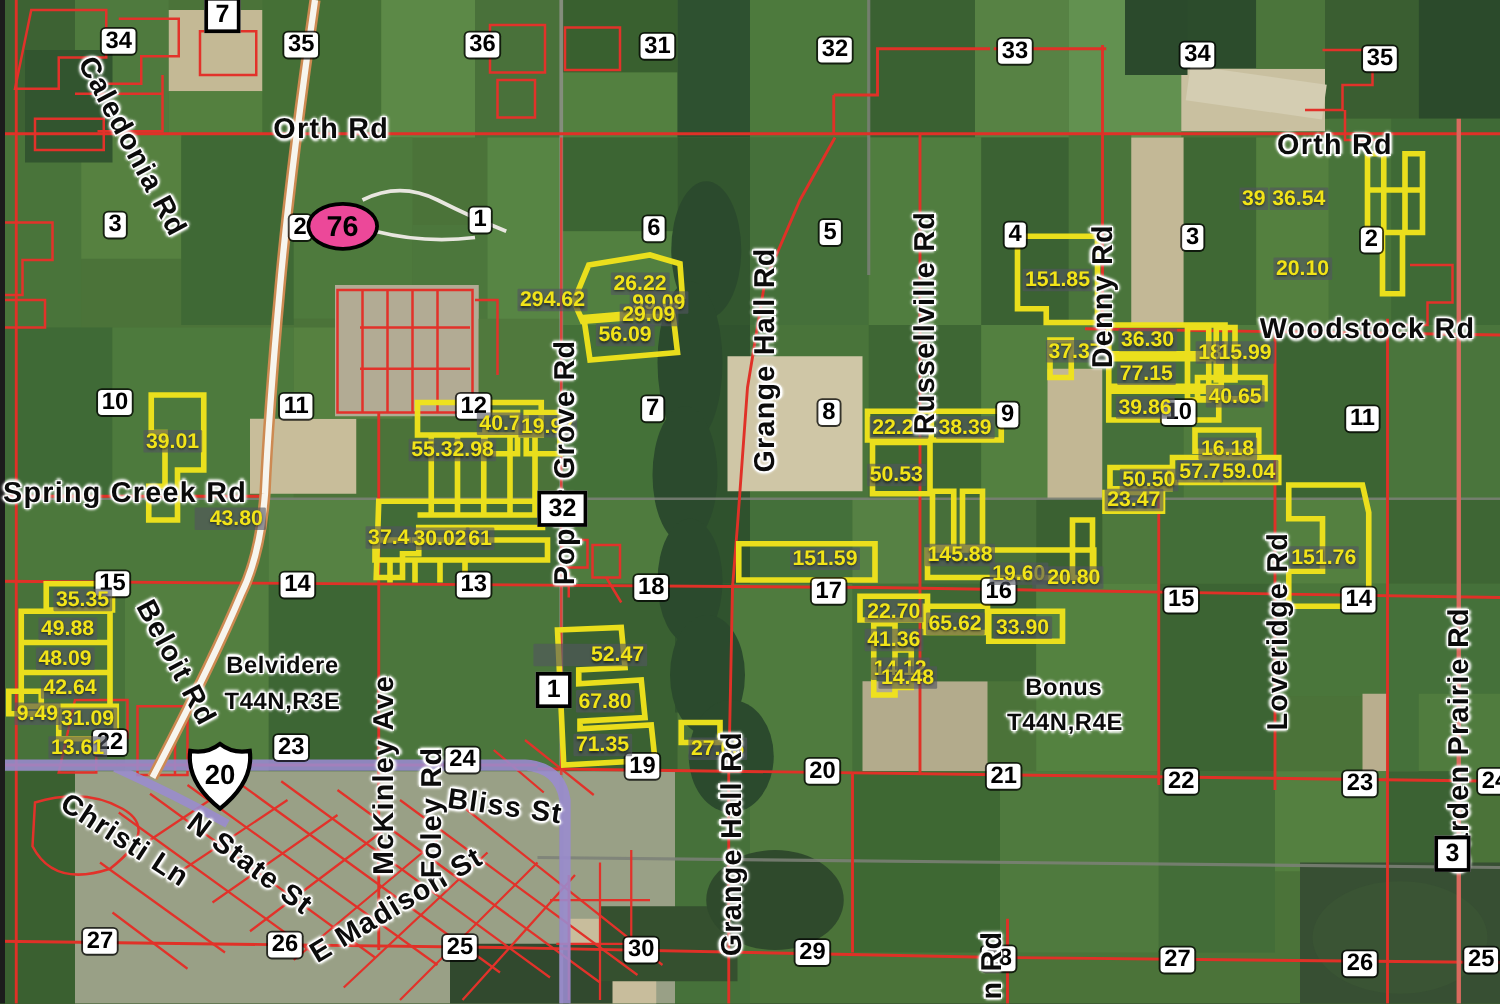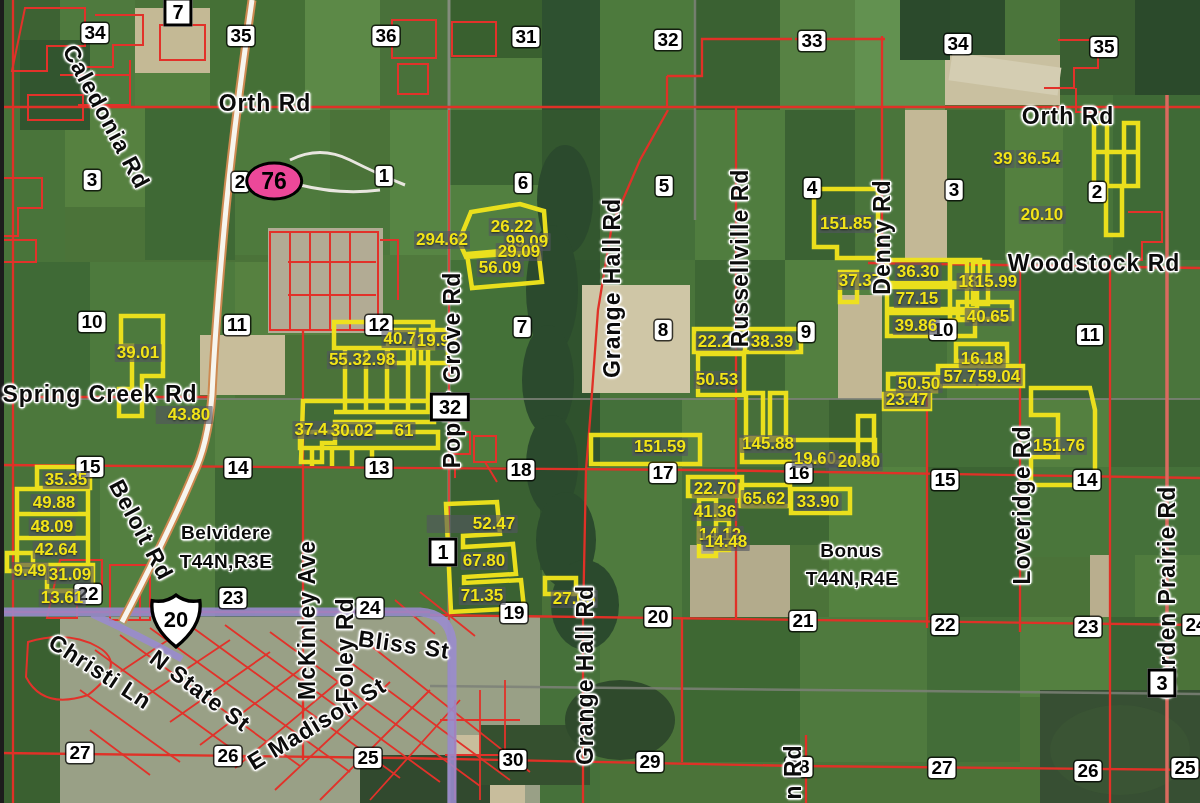--- a/index.html
+++ b/index.html
@@ -284,21 +284,21 @@
       <div class="sec" style="left: 942px; top: 768px; transform: translate(-50%, -50%);">27</div>
       <div class="sec" style="left: 1088px; top: 771px; transform: translate(-50%, -50%);">26</div>
       <div class="sec" style="left: 1185px; top: 768px; transform: translate(-50%, -50%);">25</div>
       <div class="par" style="left: 138px; top: 353px; transform: translate(-50%, -50%);">39.01</div>
       <div class="par" style="left: 184px; top: 415px; transform: translate(-50%, -50%); padding-left: 12px;">43.80</div>
       <div class="par" style="left: 362px; top: 360px; transform: translate(-50%, -50%);">55.32.98</div>
       <div class="par" style="left: 400px; top: 339px; transform: translate(-50%, -50%);">40.7</div>
       <div class="par" style="left: 438px; top: 341px; transform: translate(-50%, -50%);">19.97</div>
       <div class="par" style="left: 311px; top: 430px; transform: translate(-50%, -50%);">37.4</div>
       <div class="par" style="left: 352px; top: 431px; transform: translate(-50%, -50%);">30.02</div>
-      <div class="par" style="left: 404px; top: 431px; transform: translate(-50%, -50%); text-align: center;">61</div>
+      <div class="par" style="left: 384px; top: 431px; transform: translate(-50%, -50%); text-align: center;">61</div>
       <div class="par" style="left: 512px; top: 227px; transform: translate(-50%, -50%);">26.22</div>
       <div class="par" style="left: 442px; top: 240px; transform: translate(-50%, -50%);">294.62</div>
       <div class="par" style="left: 527px; top: 242px; transform: translate(-50%, -50%);">99.09</div>
       <div class="par" style="left: 519px; top: 252px; transform: translate(-50%, -50%);">29.09</div>
       <div class="par" style="left: 500px; top: 268px; transform: translate(-50%, -50%);">56.09</div>
       <div class="par" style="left: 846px; top: 224px; transform: translate(-50%, -50%);">151.85</div>
       <div class="par" style="left: 860px; top: 281px; transform: translate(-50%, -50%);">37.37</div>
       <div class="par" style="left: 918px; top: 272px; transform: translate(-50%, -50%);">36.30</div>
       <div class="par" style="left: 917px; top: 299px; transform: translate(-50%, -50%);">77.15</div>
       <div class="par" style="left: 916px; top: 326px; transform: translate(-50%, -50%);">39.86</div>

